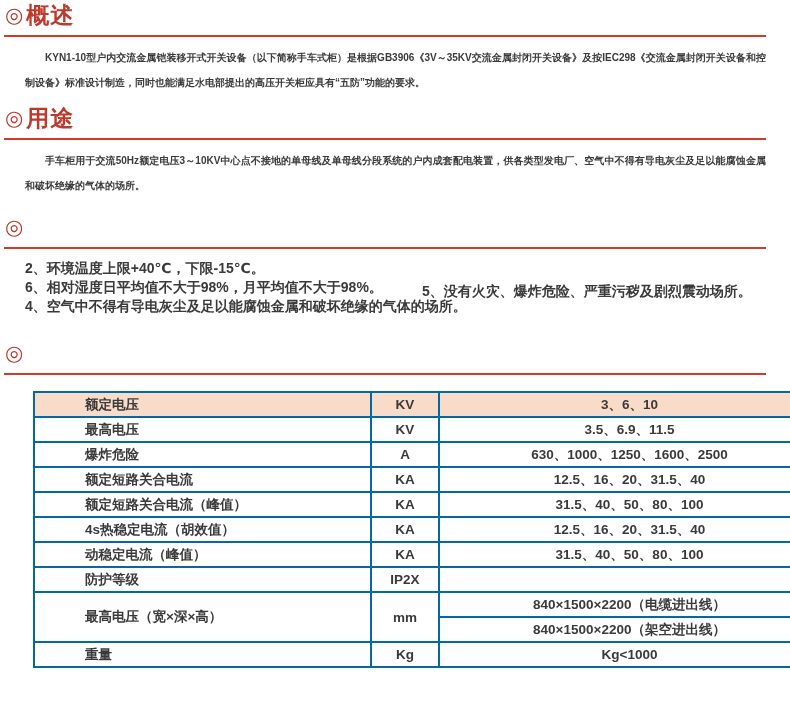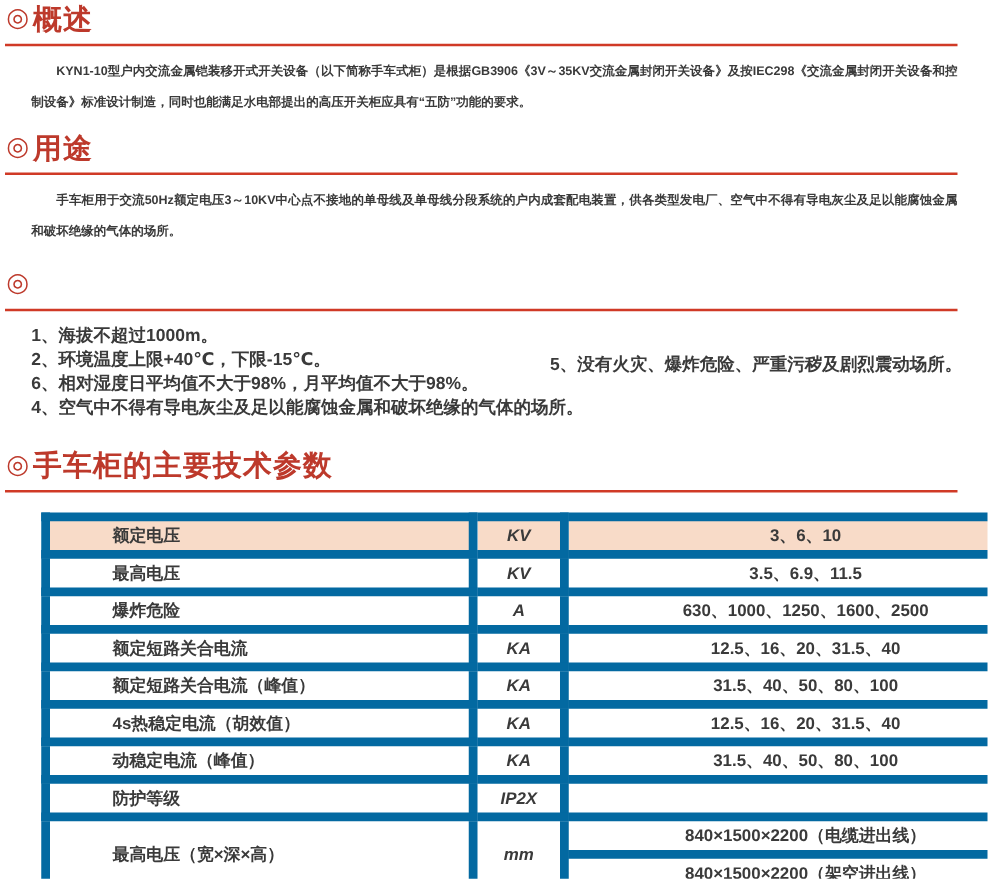--- a/index.html
+++ b/index.html
@@ -23,45 +23,45 @@
   .para{
     margin:8px 24px 0 25px;
     font-size:10px;line-height:25px;
     text-indent:2em;text-align:justify;
   }
 
   
   .env-lists{display:flex;margin-top:10px;}
   .env-col{font-size:14px;line-height:19px;}
   .env-col.left{margin-left:25px;width:395px;}
-  .env-col.right{padding-top:23px;margin-left:20px;}
+  .env-col.right{padding-top:23px;margin-left:2px;}
   .env-item{white-space:nowrap;}
 
   
   .mt-sec2{margin-top:8px;}
   .mt-sec3{margin-top:14px;}
   .mt-sec4{margin-top:22px;}
 
   
   table.tech{
     border-collapse:collapse;
     margin:16px 0 0 33px;
     width:732px;table-layout:fixed;
     font-size:13.5px;color:#3a3a3a;
     border:2px solid #8a8a8a;
   }
   table.tech td{
-    border:7px solid #0369a1;
+    border:2px solid #0369a1;
     height:23px;padding:0;
     text-align:center;vertical-align:middle;
     font-weight:bold;
     overflow:hidden;white-space:nowrap;
   }
   table.tech td.c1{width:285px;text-align:left;padding-left:50px;}
-  table.tech td.c2{width:66px;font-style:italic;}
+  table.tech td.c2{width:66px;}
   table.tech td.c3{width:379px;}
   tr.highlight td{background:#f8dbc8;}
 </style>
 </head>
 <body>
 
 <div class="page">
 
   <div class="sec-head">
     <span class="bullet">◎</span>
@@ -76,33 +76,31 @@
   </div>
   <div class="rule"></div>
   <p class="para">手车柜用于交流50Hz额定电压3～10KV中心点不接地的单母线及单母线分段系统的户内成套配电装置，供各类型发电厂、空气中不得有导电灰尘及足以能腐蚀金属和破坏绝缘的气体的场所。</p>
 
   <div class="sec-head mt-sec3">
     <span class="bullet">◎</span>
   </div>
   <div class="rule"></div>
   <div class="env-lists">
     <div class="env-col left">
-      <div class="env-item">1、海拔不超过1000m。</div>
       <div class="env-item">2、环境温度上限+40℃，下限-15℃。</div>
       <div class="env-item">6、相对湿度日平均值不大于98%，月平均值不大于98%。</div>
       <div class="env-item">4、空气中不得有导电灰尘及足以能腐蚀金属和破坏绝缘的气体的场所。</div>
     </div>
     <div class="env-col right">
       <div class="env-item">5、没有火灾、爆炸危险、严重污秽及剧烈震动场所。</div>
     </div>
   </div>
 
   <div class="sec-head mt-sec4">
     <span class="bullet">◎</span>
-    <span>手车柜的主要技术参数</span>
   </div>
   <div class="rule"></div>
 
   <table class="tech">
     <tbody>
         <tr class="highlight">
       <td class="c1">额定电压</td>
       <td class="c2">KV</td>
       <td class="c3">3、6、10</td>
     </tr>

